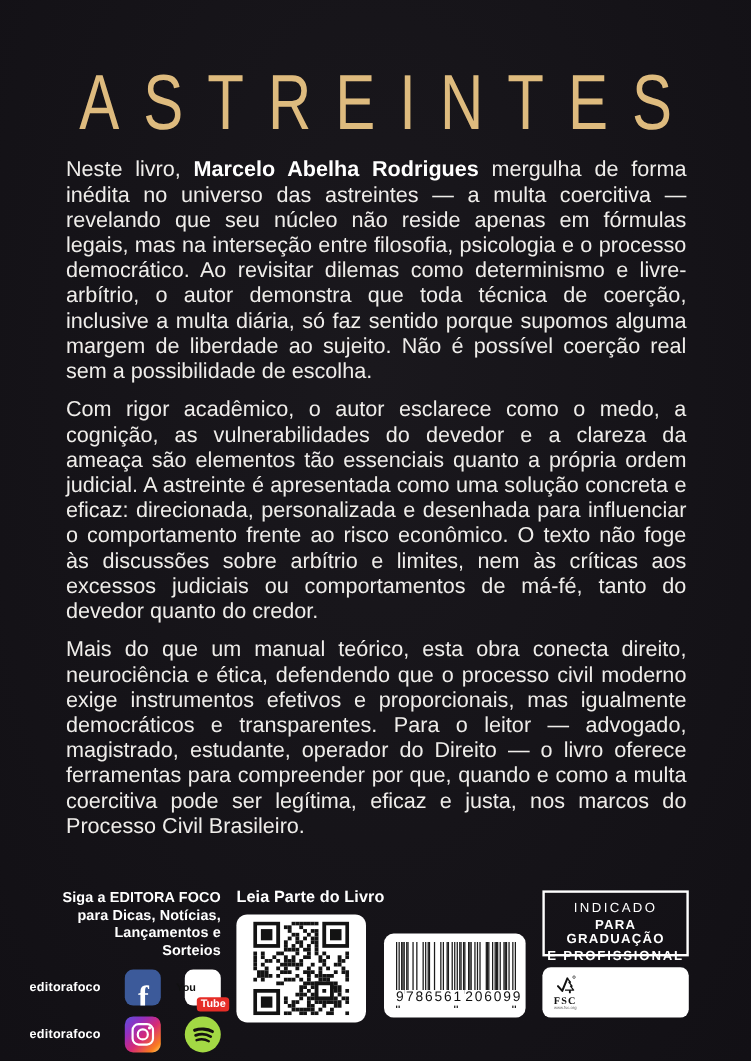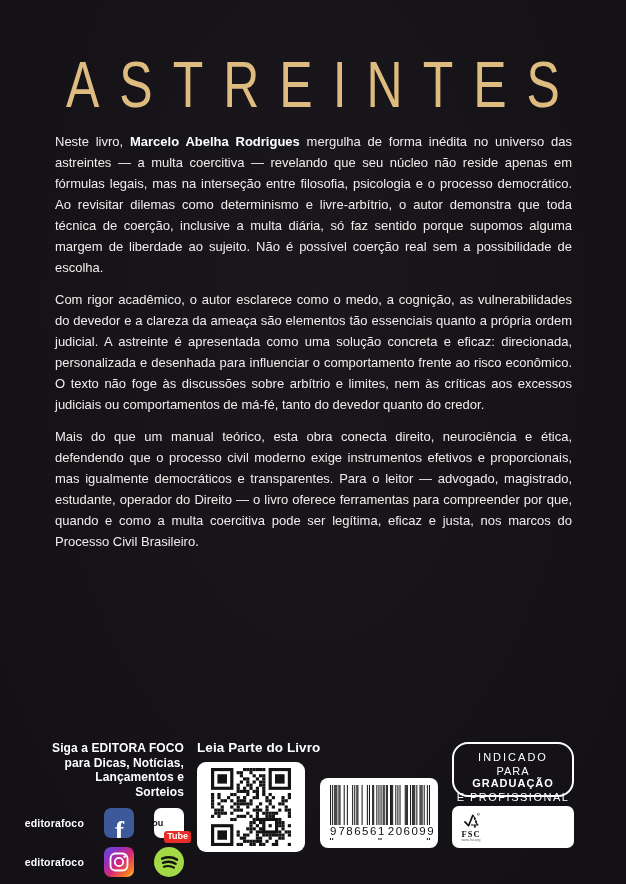--- a/index.html
+++ b/index.html
@@ -13,21 +13,21 @@
   .title{
     position:absolute;top:53px;left:0;right:0;margin:0;
     text-align:center;color:#DEBB7E;font-weight:400;
     font-size:50px;letter-spacing:20px;padding-left:20px;
     transform:scaleY(1.30);transform-origin:50% 18px;
     white-space:nowrap;
   }
   
   .synopsis{
     position:absolute;top:131px;left:55px;width:517px;
-    color:#EFEDEA;font-size:13px;line-height:21px;
+    color:#EFEDEA;font-size:18px;line-height:21px;
     text-align:justify;hyphens:auto;-webkit-hyphens:auto;
   }
   .synopsis p{margin:0 0 11px;}
   .synopsis strong{font-weight:bold;color:#fff;}
   
   .follow{position:absolute;left:50px;top:741px;width:134px;color:#fff;}
   .follow-heading{
     font-size:12px;font-weight:bold;line-height:14.5px;
     text-align:right;white-space:pre-line;letter-spacing:.1px;
   }
@@ -55,28 +55,28 @@
   .barcode-digits{
     position:absolute;left:9px;top:47px;width:102px;
     display:flex;justify-content:space-between;align-items:flex-start;
     font-size:11.5px;color:#111;line-height:13px;
   }
   .barcode-digits span{background:#fff;padding:0 1px;}
   .barcode-digits .grp{letter-spacing:1.5px;}
   
   .badge{
     position:absolute;left:452px;top:742px;width:122px;height:55px;
-    box-sizing:border-box;border:2px solid #fff;border-radius:16px;
+    box-sizing:border-box;border:2px solid #fff;border-radius:0;
     color:#fff;text-align:center;padding-top:7px;
   }
   .badge-l1{font-size:11px;letter-spacing:2px;font-weight:400;}
   .badge-l2{font-size:11px;letter-spacing:1px;margin-top:2px;}
-  .badge-l2 .light{font-weight:400;}
+  .badge-l2 .light{font-weight:700;}
   .badge-l2 .bold{font-weight:bold;}
-  .badge-l3{font-size:11px;letter-spacing:1.5px;font-weight:400;margin-top:2px;}
+  .badge-l3{font-size:11px;letter-spacing:1.5px;font-weight:700;margin-top:2px;}
   
   .fsc-box{
     position:absolute;left:452px;top:806px;width:122px;height:42px;
     background:#fff;border-radius:7px;display:flex;align-items:center;padding:0 4px;box-sizing:border-box;
   }
   .fsc-logo{width:30px;text-align:center;line-height:1;}
   .fsc-logo svg{width:17px;height:17px;display:block;margin:0 auto;}
   .fsc-acronym{font-family:"Liberation Serif", serif;font-weight:bold;font-size:8.5px;letter-spacing:1px;color:#111;margin-top:1px;}
   .fsc-url{font-size:3.5px;color:#666;}
   .fsc-text{flex:1;text-align:center;color:#222;}

